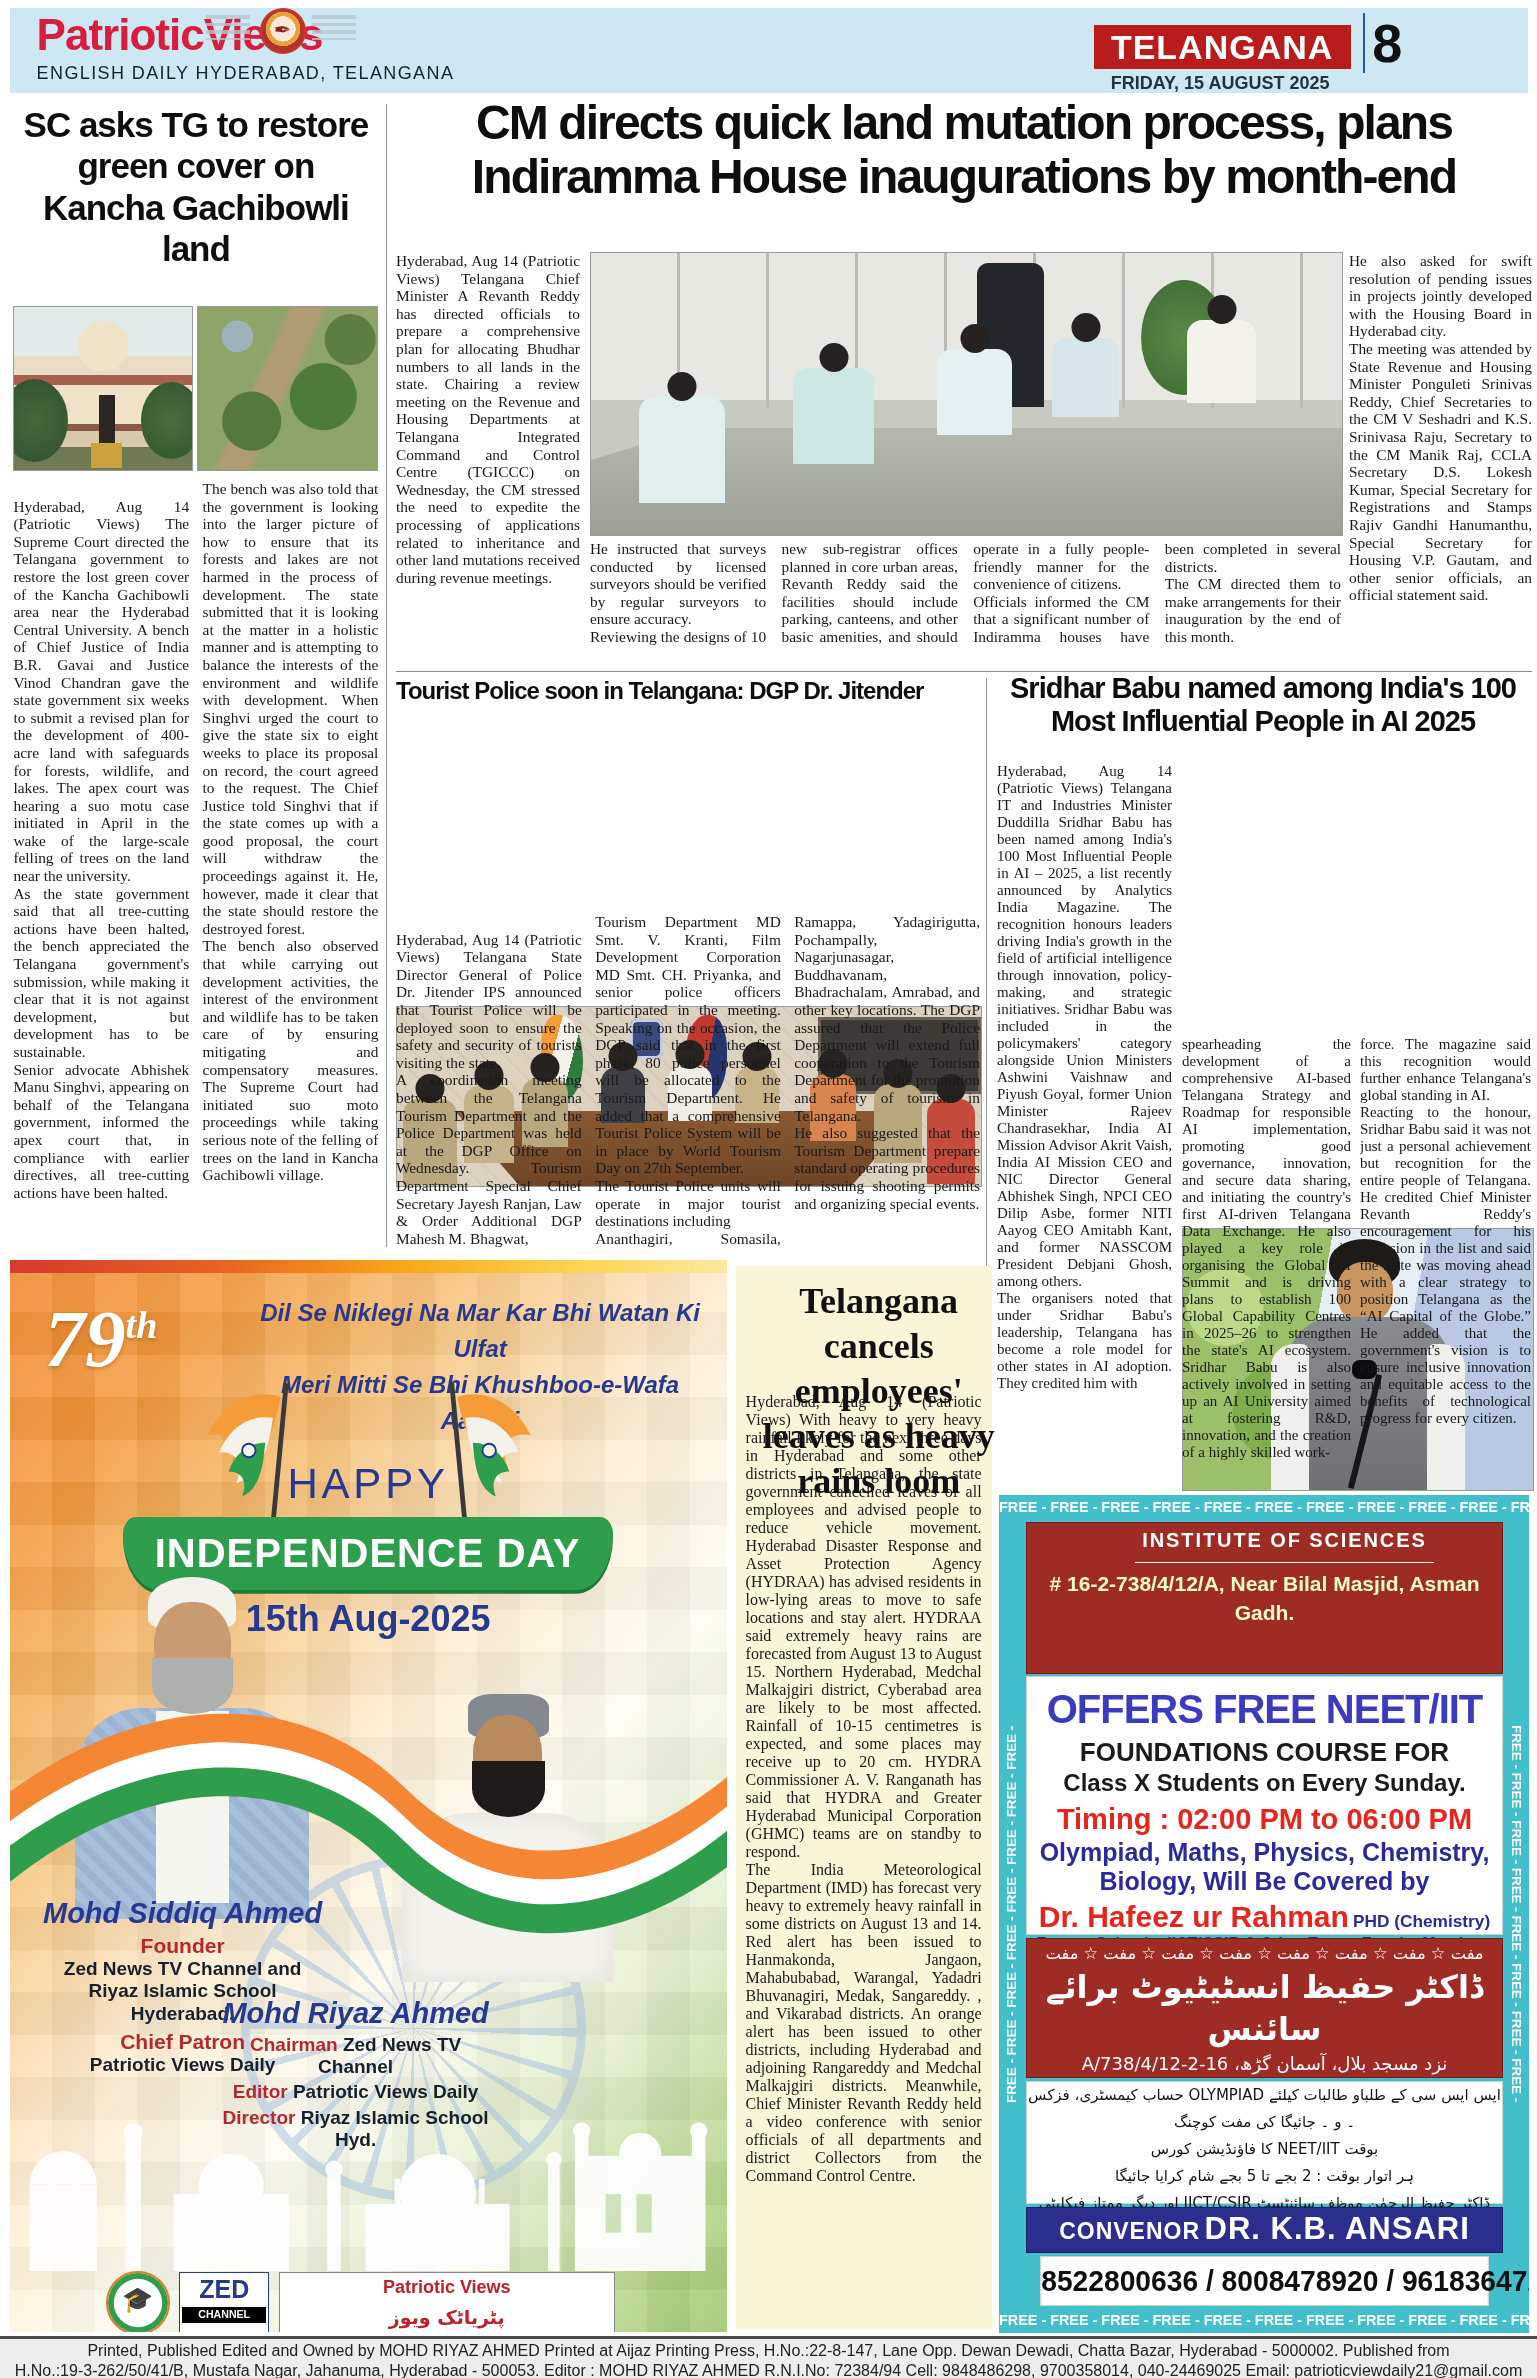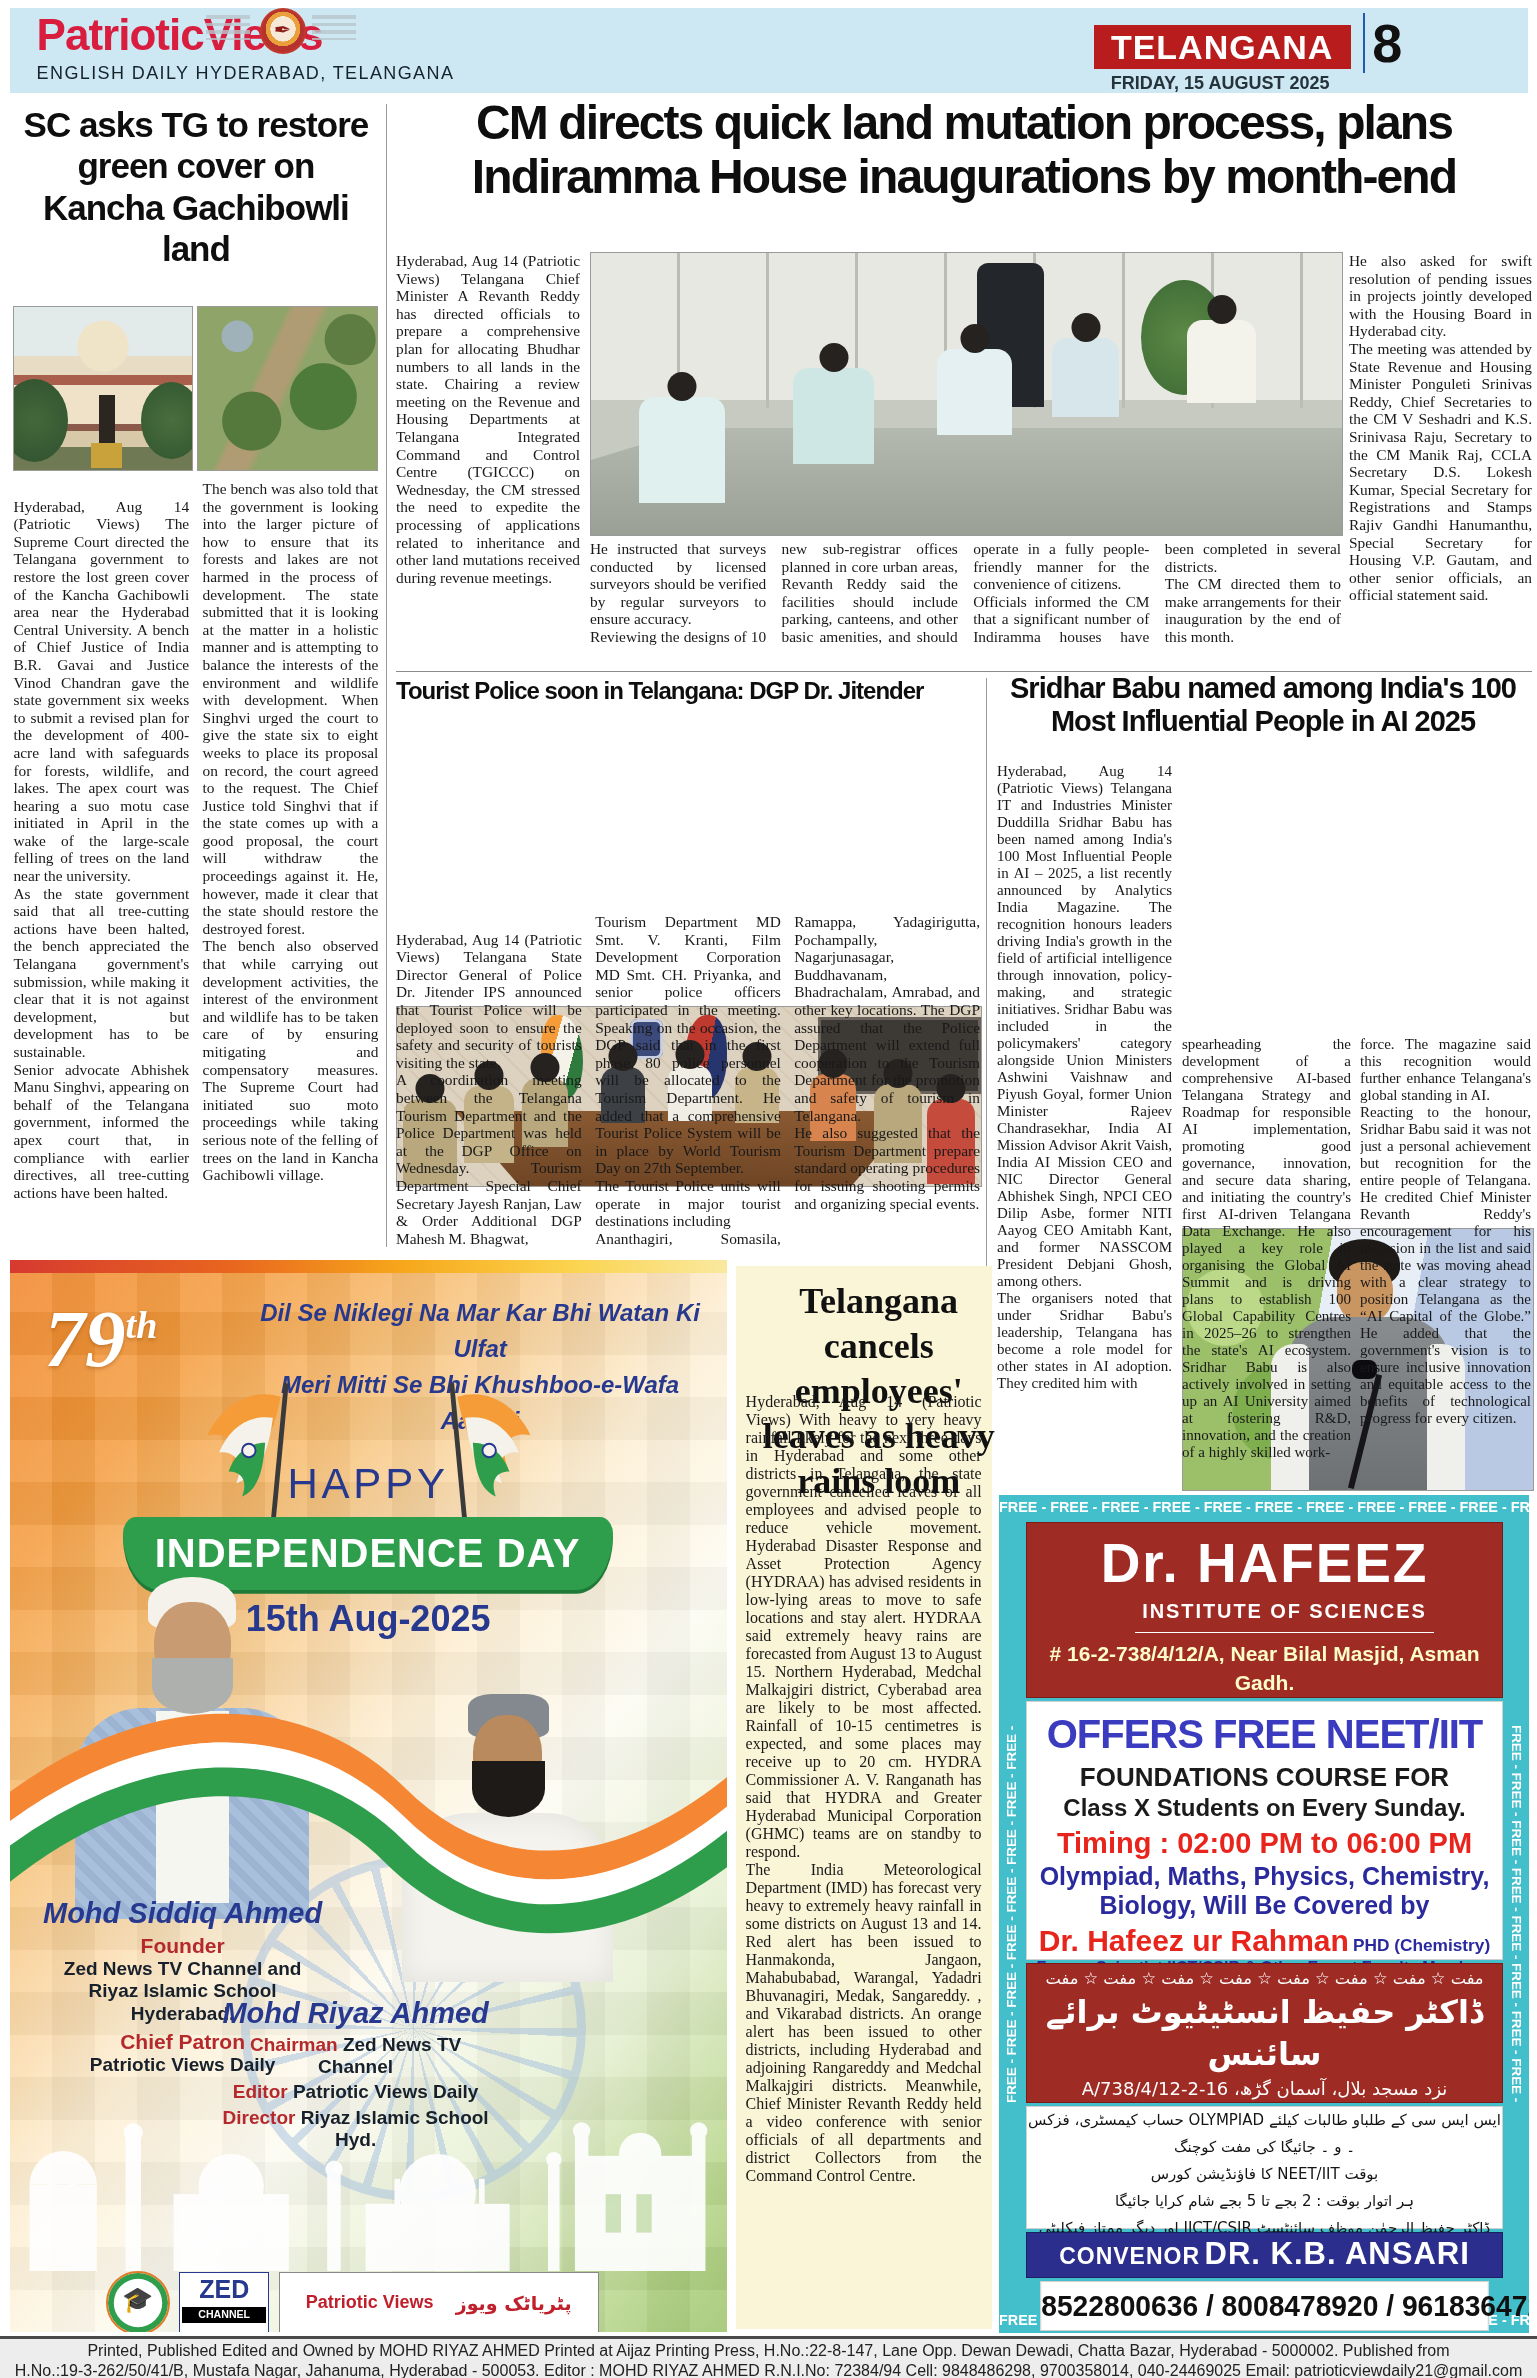--- a/index.html
+++ b/index.html
@@ -188,21 +188,21 @@
   .porg{color:#17202b;font-weight:700;font-size:19px;line-height:1.2;}
   .roleline{font-size:19px;font-weight:700;color:#17202b;margin-top:3.8px;}
   .roleline .rl{color:#b5292c;}
   #monuments{position:absolute;left:0;top:819px;width:717px;height:192px;z-index:1;opacity:.92;}
   #logorow{position:absolute;left:96px;top:1011px;height:63px;z-index:4;display:flex;gap:9.6px;align-items:center;}
   #logo-emblem{width:60px;height:60px;border-radius:50%;background:#ffffff;border:2.9px solid #e07b28;
       box-shadow:inset 0 0 0 5.8px #2f9e4c;text-align:center;line-height:54px;font-size:25px;}
   #logo-zed{width:88px;height:60px;background:#ffffff;border:1.9px solid #27398f;text-align:center;}
   #logo-zed .z1{color:#27398f;font-family:"Liberation Sans",sans-serif;font-weight:700;font-size:25px;line-height:33px;}
   #logo-zed .z2{color:#ffffff;background:#000000;font-family:"Liberation Sans",sans-serif;font-weight:700;font-size:10.6px;line-height:15.4px;margin:1.9px;}
-  #logo-pv{width:288px;height:60px;background:#ffffff;border:1.9px solid #888;display:flex;align-items:center;justify-content:space-around;padding:0 15px;}
+  #logo-pv{width:288px;height:60px;background:#ffffff;border:1.9px solid #888;display:flex;align-items:center;justify-content:space-around;padding:0 23px;flex-direction:column;}
   #logo-pv .pv-en{color:#c0202c;font-family:"Liberation Sans",sans-serif;font-weight:700;font-size:18px;}
   #logo-pv .pv-ur{color:#c0202c;font-family:"DejaVu Sans",sans-serif;font-weight:700;font-size:19px;direction:rtl;}
 
   
   #rains{left:736px;top:1266px;width:256px;height:1063px;background:#fbf5d7;padding:0;}
   #rains-head{position:absolute;left:7.7px;top:13.4px;width:240px;text-align:center;
       font-family:"Liberation Serif",serif;font-weight:700;font-size:36px;line-height:1.25;color:#111;margin-left:15px;}
   #rains-body{position:absolute;left:9.6px;top:127px;width:236px;height:922px;
       font-size:16px;line-height:18px;}
 
@@ -466,21 +466,20 @@
 The India Meteorological Department (IMD) has forecast very heavy to extremely heavy rainfall in some districts on August 13 and 14. Red alert has been issued to Hanmakonda, Jangaon, Mahabubabad, Warangal, Yadadri Bhuvanagiri, Medak, Sangareddy. , and Vikarabad districts. An orange alert has been issued to other districts, including Hyderabad and adjoining Rangareddy and Medchal Malkajgiri districts. Meanwhile, Chief Minister Revanth Reddy held a video conference with senior officials of all departments and district Collectors from the Command Control Centre.</div>
   </div>
 
   <div class="abs" id="haf-ad">
     <div class="freeh" id="freetop">FREE - FREE - FREE - FREE - FREE - FREE - FREE - FREE - FREE - FREE - FREE - FREE -</div>
     <div class="freeh" id="freebottom">FREE - FREE - FREE - FREE - FREE - FREE - FREE - FREE - FREE - FREE - FREE - FREE -</div>
     <div class="freev" id="freeleft">FREE - FREE - FREE - FREE - FREE - FREE - FREE - FREE -</div>
     <div class="freev" id="freeright">FREE - FREE - FREE - FREE - FREE - FREE - FREE - FREE -</div>
     <div id="haf-inner">
       <div class="hafred" id="haf-r1">
-        <div id="haf-title">Dr. HAFEEZ</div>
         <div><span id="haf-sub">INSTITUTE OF SCIENCES</span></div>
         <div id="haf-addr"># 16-2-738/4/12/A, Near Bilal Masjid, Asman Gadh.</div>
       </div>
       <div class="hafwhite" id="haf-w1">
         <div id="haf-offer">OFFERS FREE NEET/IIT</div>
         <div id="haf-c1">FOUNDATIONS COURSE FOR</div>
         <div id="haf-c2">Class X Students on Every Sunday.</div>
         <div id="haf-tim">Timing : 02:00 PM to 06:00 PM</div>
         <div id="haf-sj1">Olympiad, Maths, Physics, Chemistry,</div>
         <div id="haf-sj2">Biology, Will Be Covered by</div>

